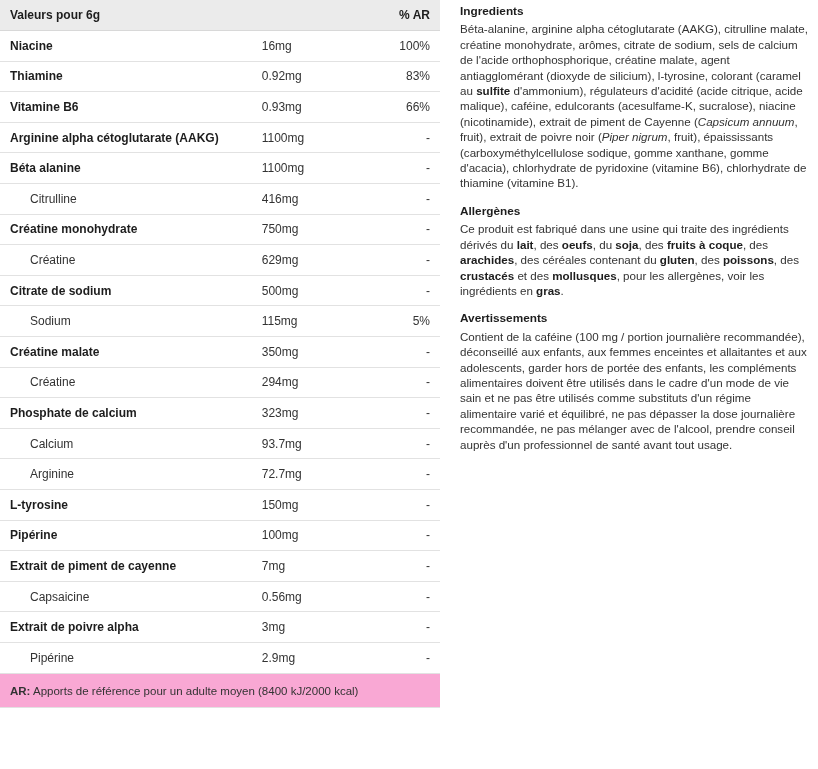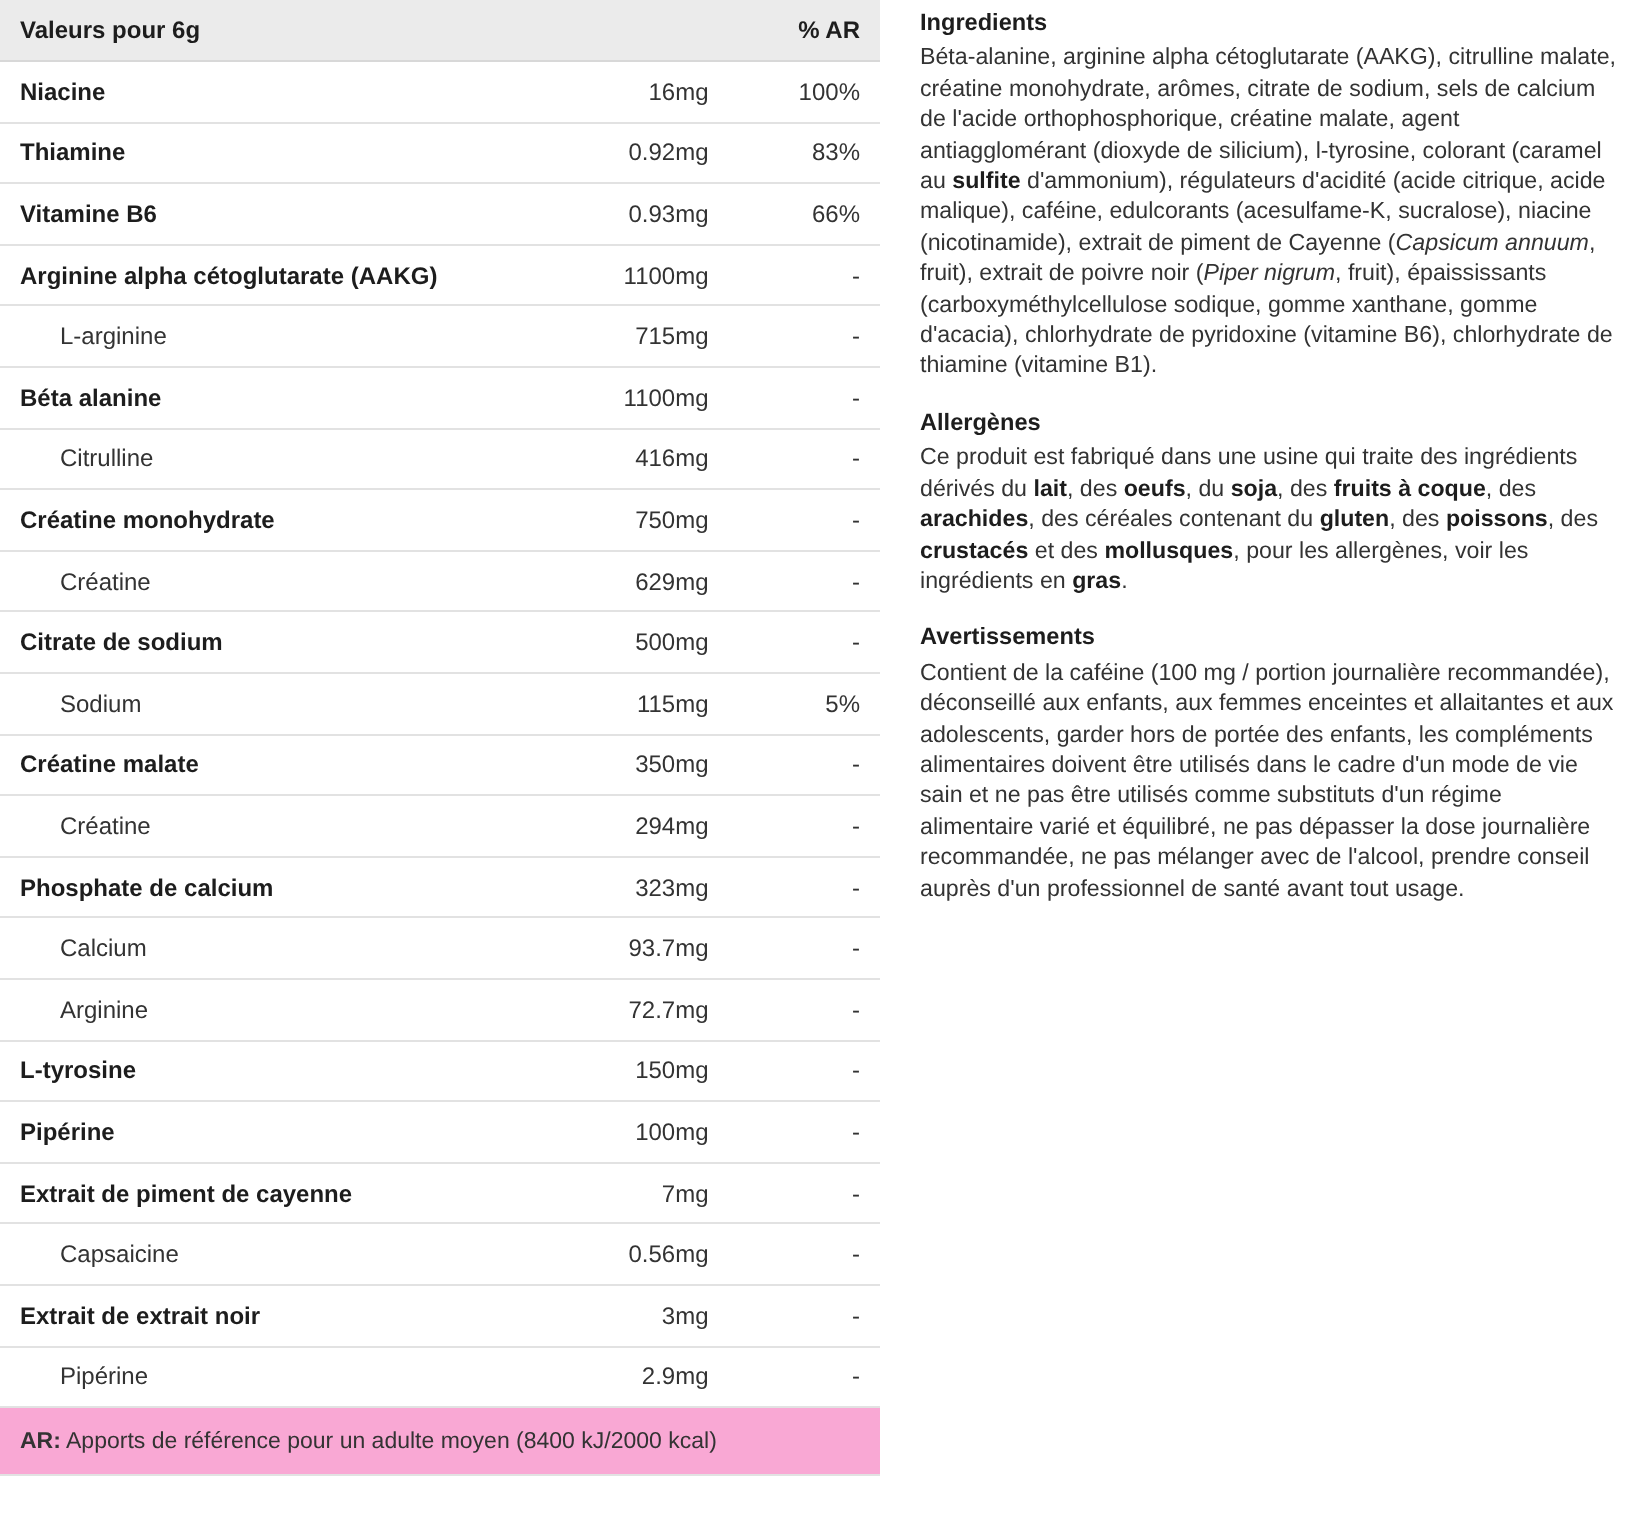--- a/index.html
+++ b/index.html
@@ -38,21 +38,21 @@
     line-height: 14px;
   }
   table.nutri tr.header-row td {
     background: #ebebeb;
     font-weight: bold;
     font-size: 12px;
     border-bottom: 1px solid #d8d8d8;
     color: #1d1d1d;
   }
   td.col-name { text-align: left; width: 246px; }
-  td.col-amount { text-align: right; width: 110px; color: #333333; }
+  td.col-amount { width: 110px; color: #333333; }
   td.col-ar { text-align: right; width: 74px; padding-right: 13px; color: #333333; }
   tr.main-row td.col-name { font-weight: bold; color: #1d1d1d; }
   tr.sub-row td.col-name { font-weight: normal; padding-left: 30px; color: #333333; }
   tr.last-row td { border-bottom: 1px solid #e2e2e2; }
   #footnote-wrap {
     width: 440px;
     padding: 11px 10px 10px 10px;
     font-size: 11.5px;
     color: #333333;
     border-bottom: 1px solid #e2e2e2;
@@ -104,25 +104,20 @@
           <tr class="main-row">
             <td class="col-name">Vitamine B6</td>
             <td class="col-amount">0.93mg</td>
             <td class="col-ar">66%</td>
           </tr>
           <tr class="main-row">
             <td class="col-name">Arginine alpha cétoglutarate (AAKG)</td>
             <td class="col-amount">1100mg</td>
             <td class="col-ar">-</td>
           </tr>
-          <tr class="sub-row">
-            <td class="col-name">L-arginine</td>
-            <td class="col-amount">715mg</td>
-            <td class="col-ar">-</td>
-          </tr>
           <tr class="main-row">
             <td class="col-name">Béta alanine</td>
             <td class="col-amount">1100mg</td>
             <td class="col-ar">-</td>
           </tr>
           <tr class="sub-row">
             <td class="col-name">Citrulline</td>
             <td class="col-amount">416mg</td>
             <td class="col-ar">-</td>
           </tr>
@@ -185,21 +180,21 @@
             <td class="col-name">Extrait de piment de cayenne</td>
             <td class="col-amount">7mg</td>
             <td class="col-ar">-</td>
           </tr>
           <tr class="sub-row">
             <td class="col-name">Capsaicine</td>
             <td class="col-amount">0.56mg</td>
             <td class="col-ar">-</td>
           </tr>
           <tr class="main-row">
-            <td class="col-name">Extrait de extrait noir</td>
+            <td class="col-name">Extrait de poivre alpha</td>
             <td class="col-amount">3mg</td>
             <td class="col-ar">-</td>
           </tr>
           <tr class="sub-row last-row">
             <td class="col-name">Pipérine</td>
             <td class="col-amount">2.9mg</td>
             <td class="col-ar">-</td>
           </tr>
         </tbody>
     </table>

